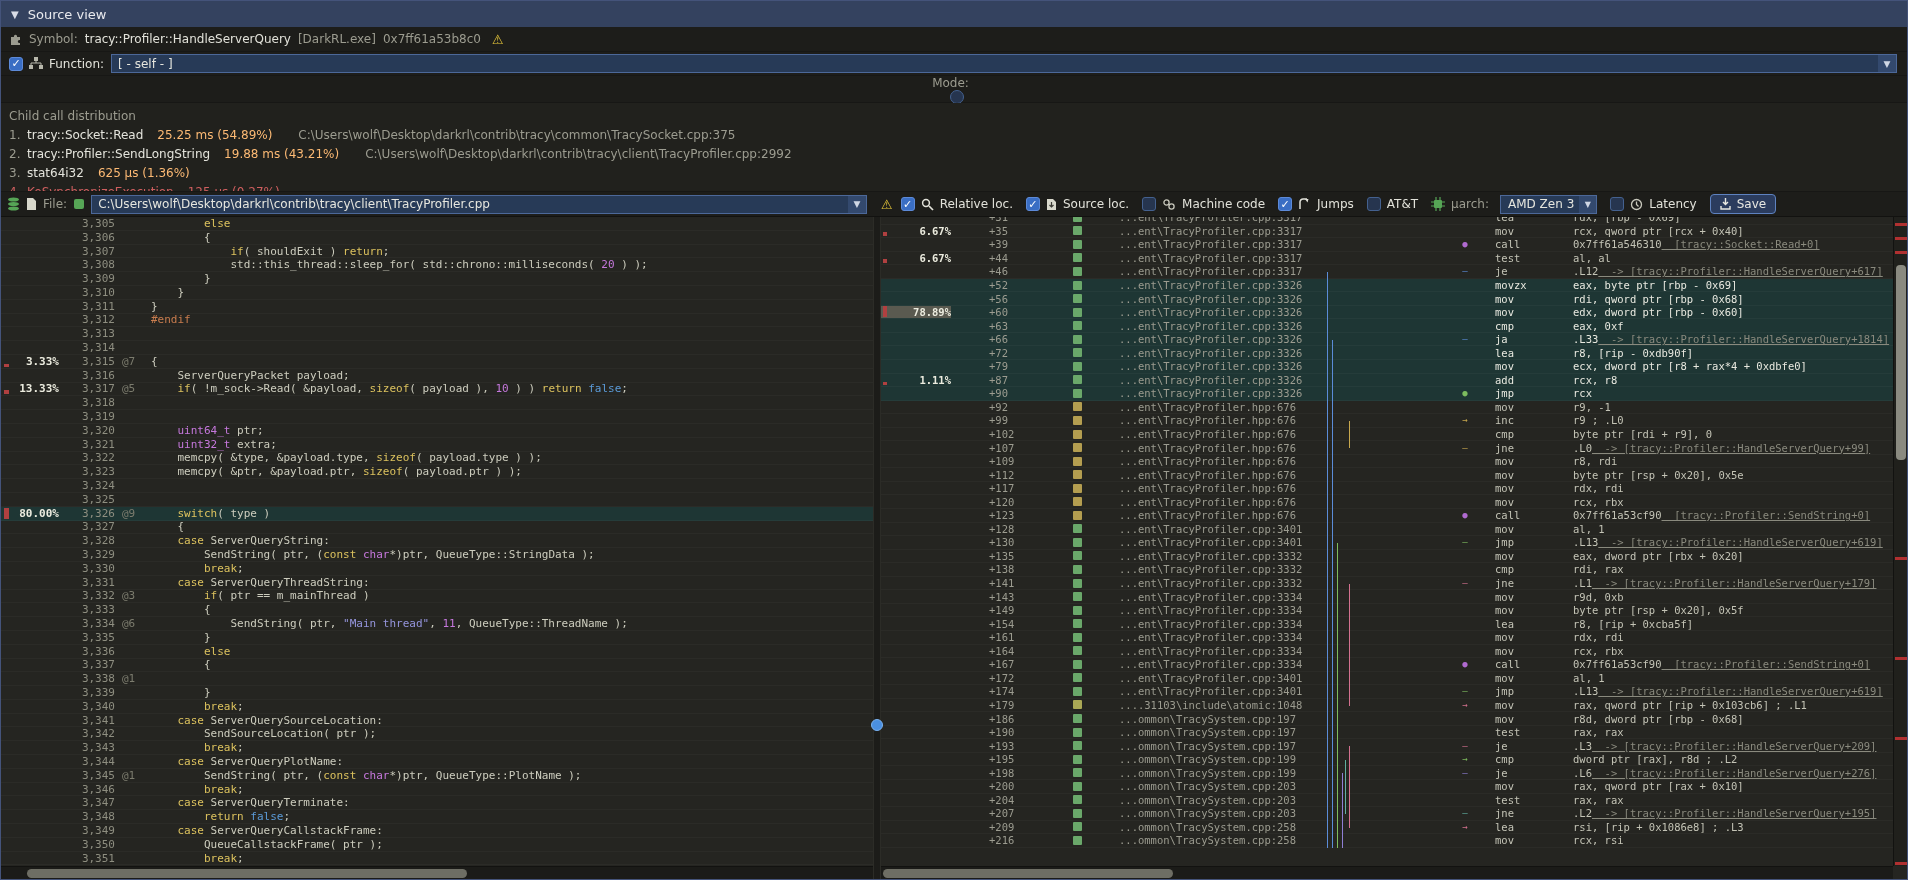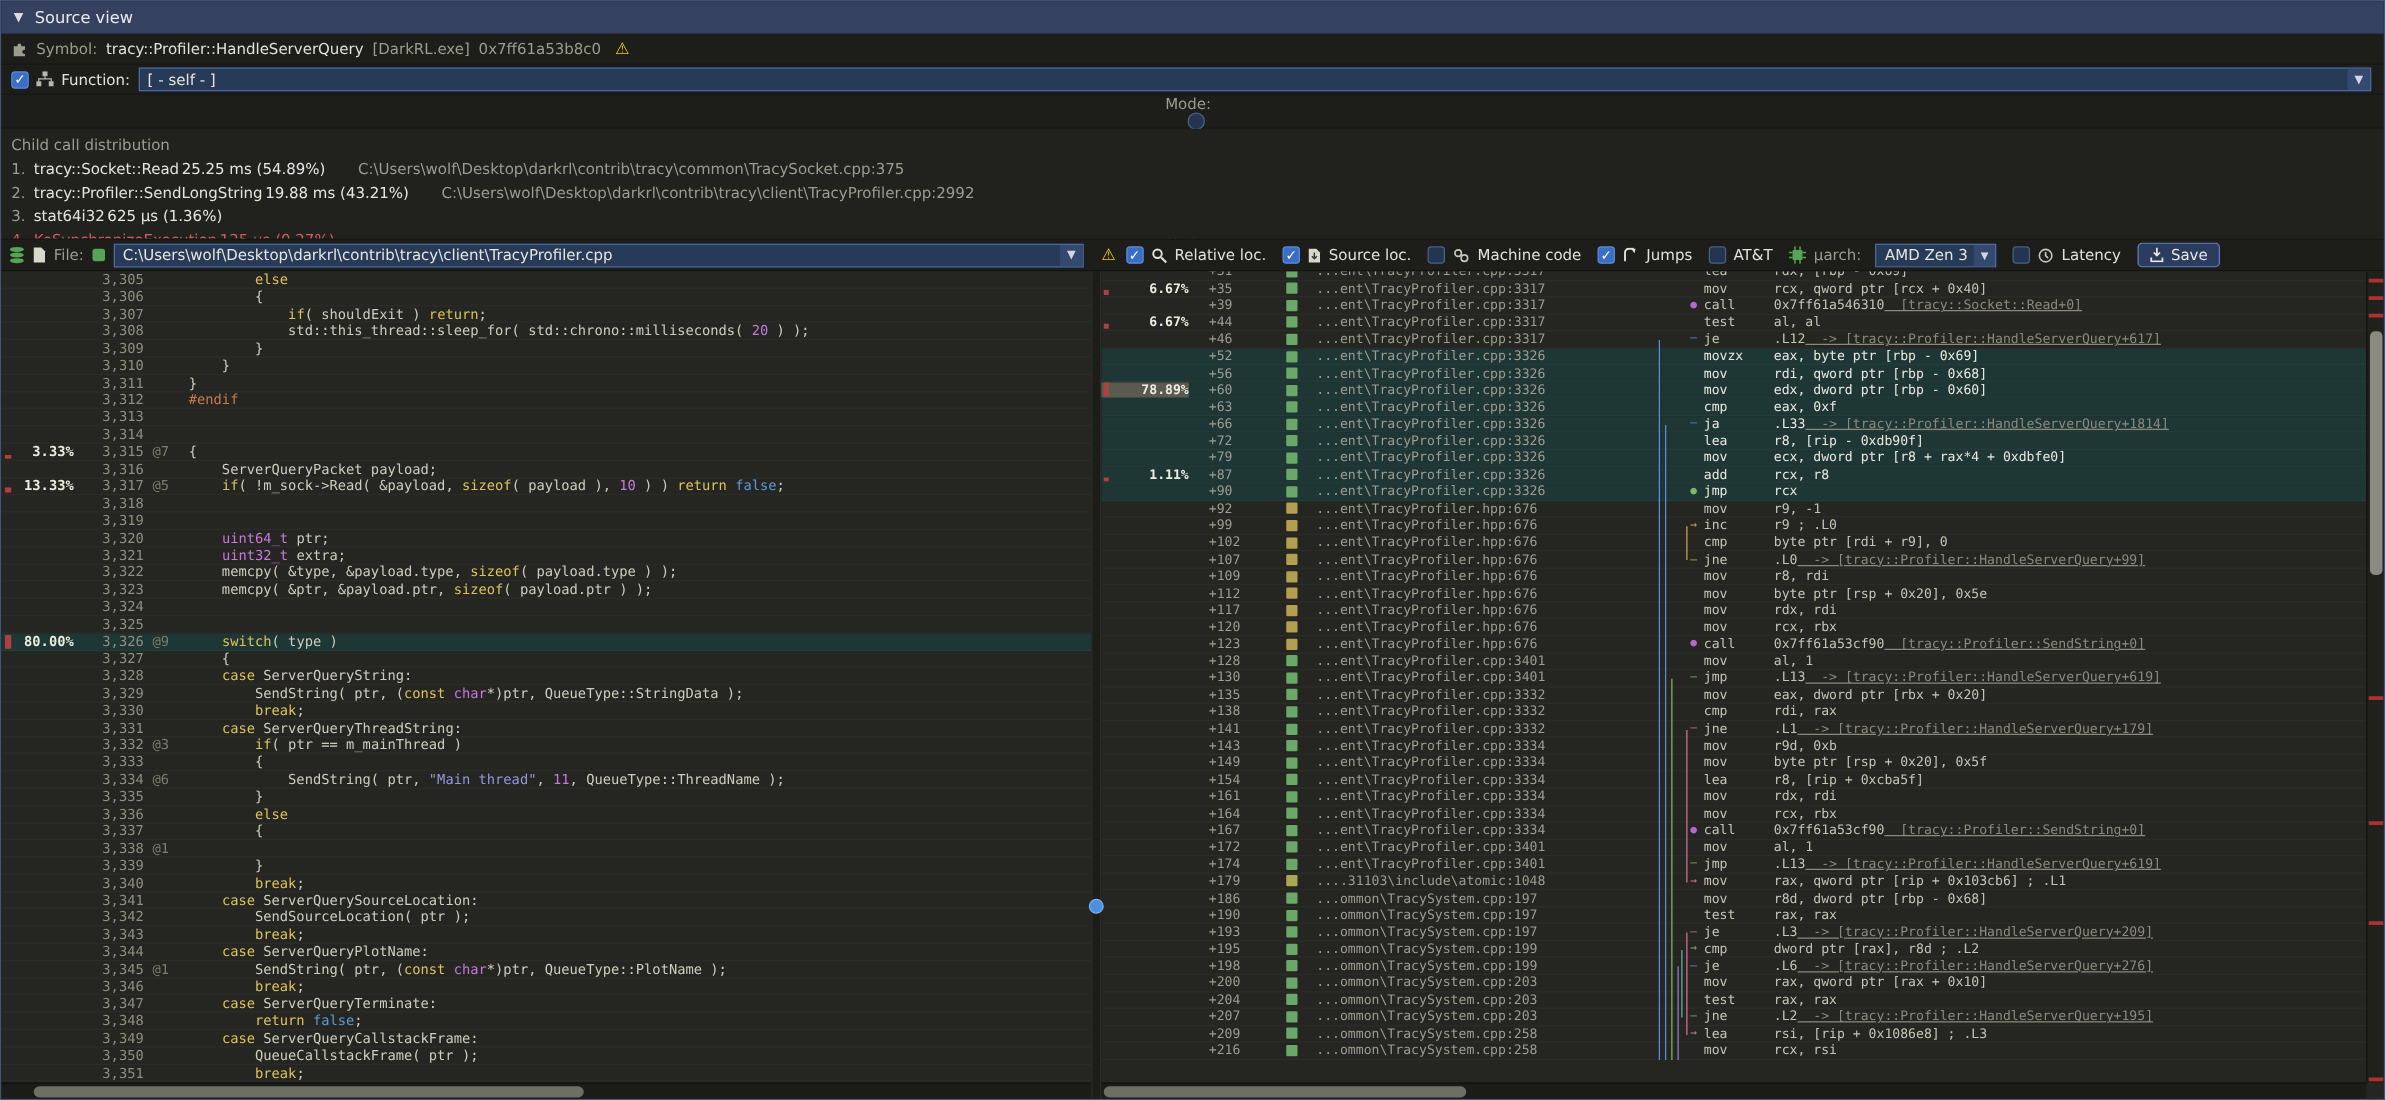--- a/index.html
+++ b/index.html
@@ -39,22 +39,22 @@
   .combo { background:#273a57; border:1px solid #4c6899; height:19px; display:flex; align-items:center;
            color:#e6e6de; font-size:12px; padding:0 6px; position:relative; }
   .combo .arrow { position:absolute; right:0; top:0; bottom:0; width:18px; background:#33496e;
            display:flex; align-items:center; justify-content:center; color:#cfd6e4; font-size:9px; }
   .func-combo { flex:1; margin-right:2px; }
   
   .dist { background:#21211d; flex:none; height:88px; overflow:hidden; padding:3px 8px 0 8px; font-size:12px; }
   .dist-title { color:#9c9c90; height:20px; line-height:20px; }
   .dist-row { height:19px; line-height:19px; white-space:nowrap; }
   .dist-row .num { color:#9c9c90; display:inline-block; width:18px; }
-  .dist-row .name { color:#e4e4dc; margin-right:2px; }
-  .dist-row .time { color:#e5e5e5; margin-right:26px; }
+  .dist-row .name { color:#e4e4dc; margin-right:14px; }
+  .dist-row .time { color:#fdba74; margin-right:26px; }
   .dist-row .path { color:#9c9c90; }
   .dist-row.red .name, .dist-row.red .num, .dist-row.red .time { color:#cf5f5f; }
   
   .filebar { height:26px; background:#1d1d1a; border-top:1px solid #171715; border-bottom:1px solid #121210;
              display:flex; align-items:center; flex:none; font-size:12px; }
   .fb-left { width:872px; flex:none; display:flex; align-items:center; padding:0 6px; }
   .fb-right { flex:1; display:flex; align-items:center; padding:0 6px; white-space:nowrap; overflow:hidden; }
   .sq-chip { width:10px; height:10px; background:#56a556; border-radius:2px; margin-right:7px; flex:none; }
   .file-combo { flex:1; height:19px; }
   .tb-item { display:inline-flex; align-items:center; margin-right:13px; color:#e2e2da; }
@@ -78,21 +78,21 @@
   .s-pct { width:60px; flex:none; text-align:right; color:#ececе4; font-weight:bold; position:relative;
            color:#ececdf; padding-right:2px; }
   .s-bar { position:absolute; left:3px; bottom:1px; width:5px; background:#b04040; }
   .s-num { width:54px; flex:none; text-align:right; color:#8e8e80; }
   .s-ann { width:36px; flex:none; padding-left:7px; color:#7c7c6e; }
   .s-code { flex:1; overflow:hidden; }
   .c-p { color:#cdcdbe; } .c-k { color:#dcc25e; } .c-t { color:#c678dd; }
   .c-n { color:#c678dd; } .c-s { color:#9595dd; } .c-b { color:#5b9bd8; } .c-d { color:#c87c4e; }
   
   .asm-rows { position:absolute; top:-6px; left:0; right:14px; }
-  .asm-row { height:13.55px; display:flex; align-items:center; white-space:pre; border-bottom:1px solid rgba(255,255,255,0.03); }
+  .asm-row { height:13.55px; display:flex; align-items:center; white-space:pre; border-bottom:1px solid rgba(255,255,255,0.03);gap:22px; }
   .asm-row.hl { background:#1e3634; }
   .a-pct { width:70px; flex:none; text-align:right; font-weight:bold; color:#ececdf; position:relative; }
   .a-bar { position:absolute; left:2px; bottom:1px; width:4px; background:#b04040; }
   .a-pcthl { background:#5a5a50; }
   .a-off { width:78px; flex:none; padding-left:16px; color:#9c9c90; }
   .a-sq { width:24px; flex:none; display:flex; align-items:center; }
   .a-sq i { width:9px; height:9px; border-radius:1px; display:block; }
   .a-file { width:258px; flex:none; color:#9c9c90; overflow:hidden; }
   .a-gut { width:36px; flex:none; }
   .a-gl { width:16px; flex:none; text-align:center; font-size:9px; }

